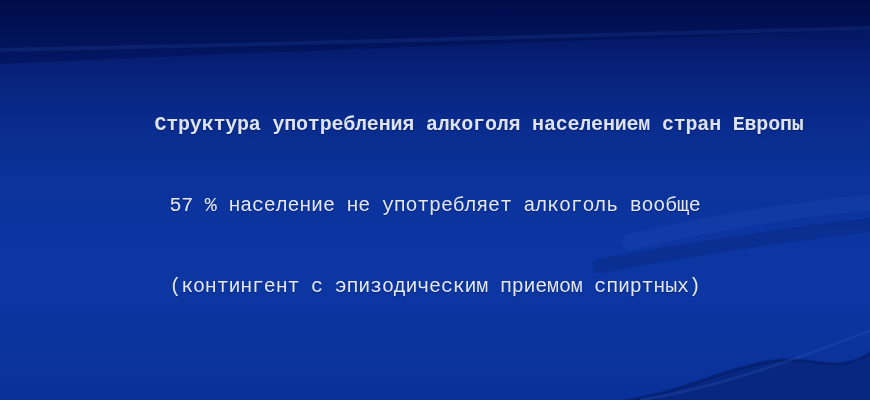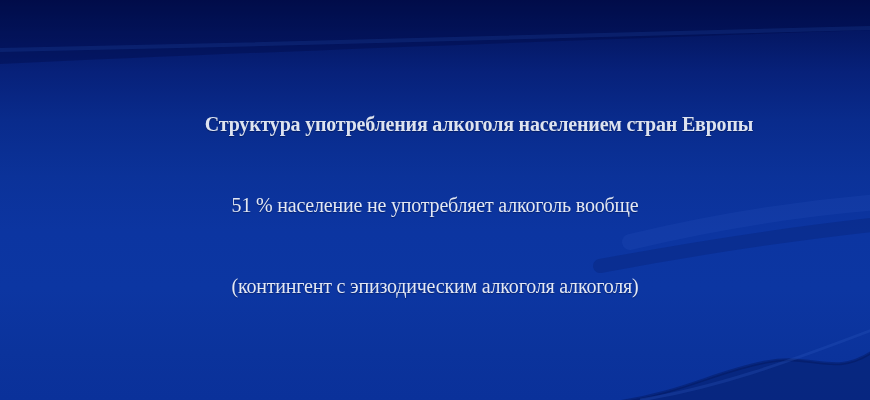--- a/index.html
+++ b/index.html
@@ -15,21 +15,21 @@
     background: linear-gradient(180deg,
       #020f4e 0%,
       #041763 8%,
       #07217a 18%,
       #092b8c 30%,
       #0b3299 44%,
       #0c35a1 58%,
       #0c36a2 72%,
       #0b339c 88%,
       #0a319a 100%);
-    font-family: Liberation Serif, serif;
+    font-family: Liberation Mono, monospace;
   }
   .deco {
     position: absolute;
     top: 0;
     left: 0;
     width: 870px;
     height: 400px;
     display: block;
   }
   .textblock {
@@ -69,22 +69,22 @@
 
     <path d="M618 402 C 684 392 714 372 766 362 C 814 353 834 377 872 352 L 872 402 Z" fill="#041c66" opacity="0.5"></path>
 
     <path d="M618 402 C 684 392 714 372 766 362 C 814 353 834 377 872 352" stroke="#031556" stroke-width="3" fill="none" opacity="0.4"></path>
 
     <path d="M640 400 C 716 388 788 362 872 330" stroke="#2f5cc4" stroke-width="3" fill="none" opacity="0.25"></path>
   </svg>
 
   <div class="textblock">
     <div class="line line-title">Структура употребления алкоголя населением стран Европы</div>
-    <div class="line">51 % население не употребляет алкоголь вообще</div>
-    <div class="line">(контингент с эпизодическим алкоголя алкоголя)</div>
+    <div class="line">57 % население не употребляет алкоголь вообще</div>
+    <div class="line">(контингент с эпизодическим приемом спиртных)</div>
     
     
     
     
     
     
     
     
   </div>
 

